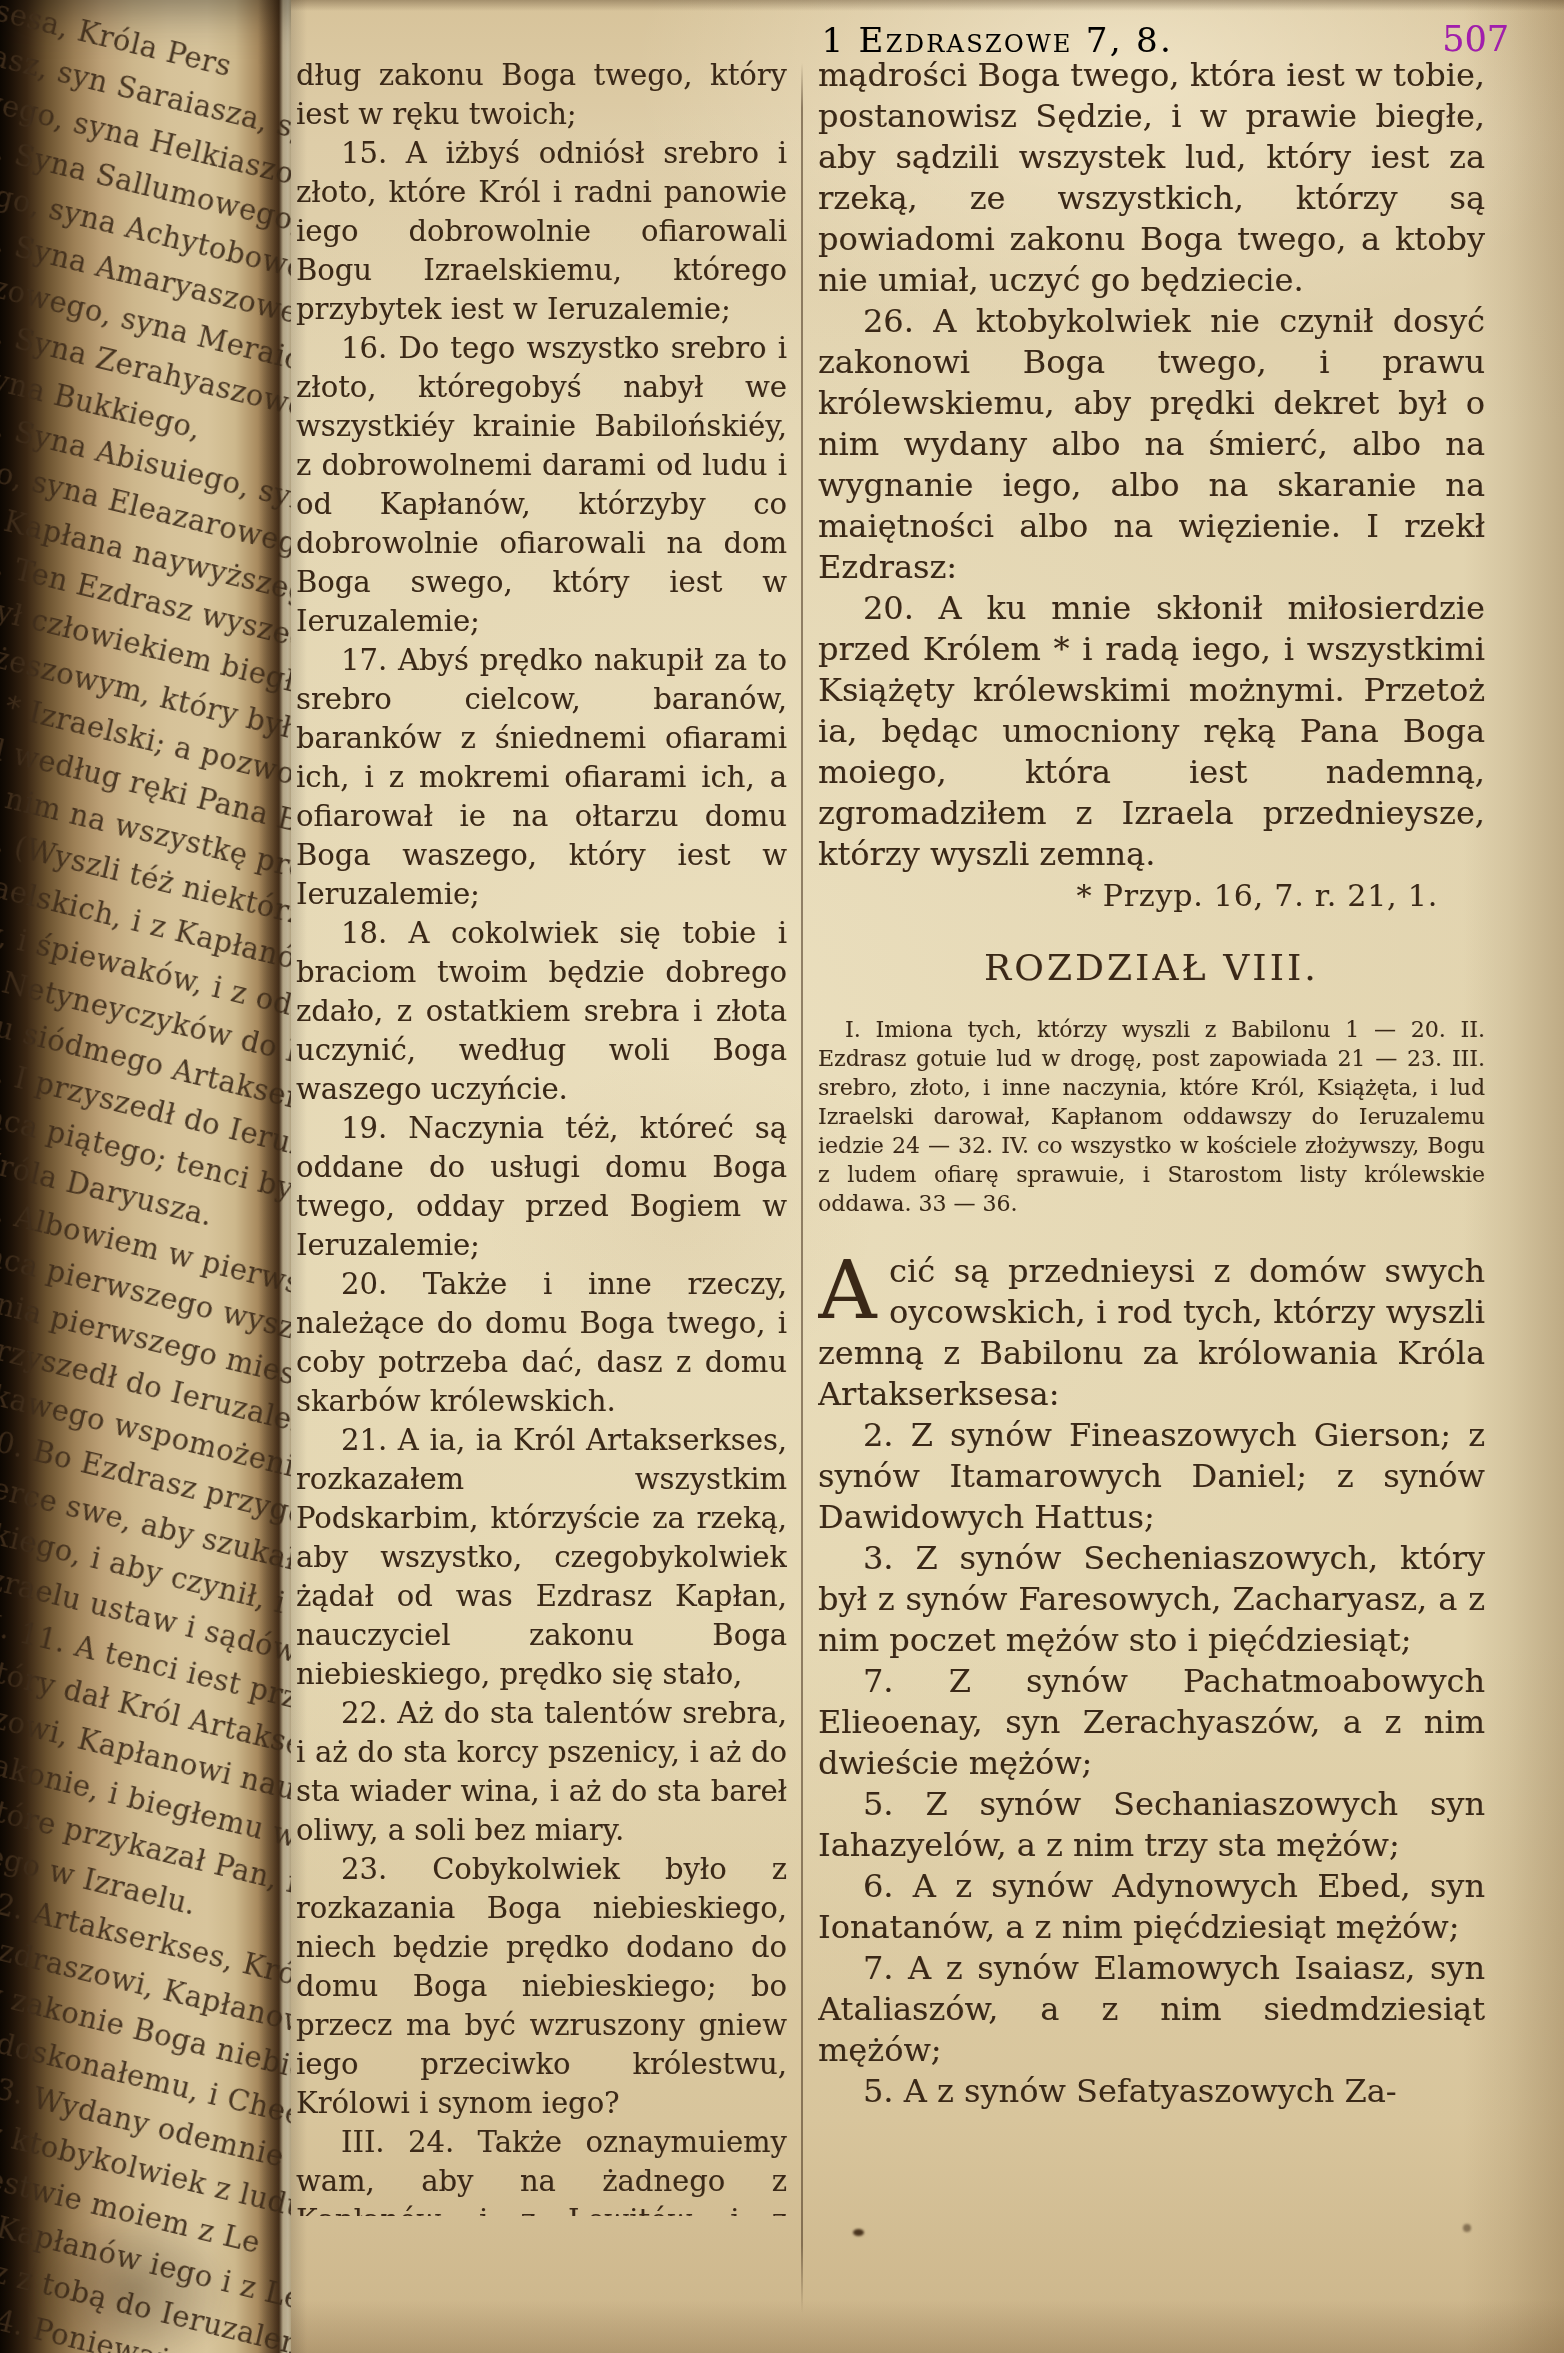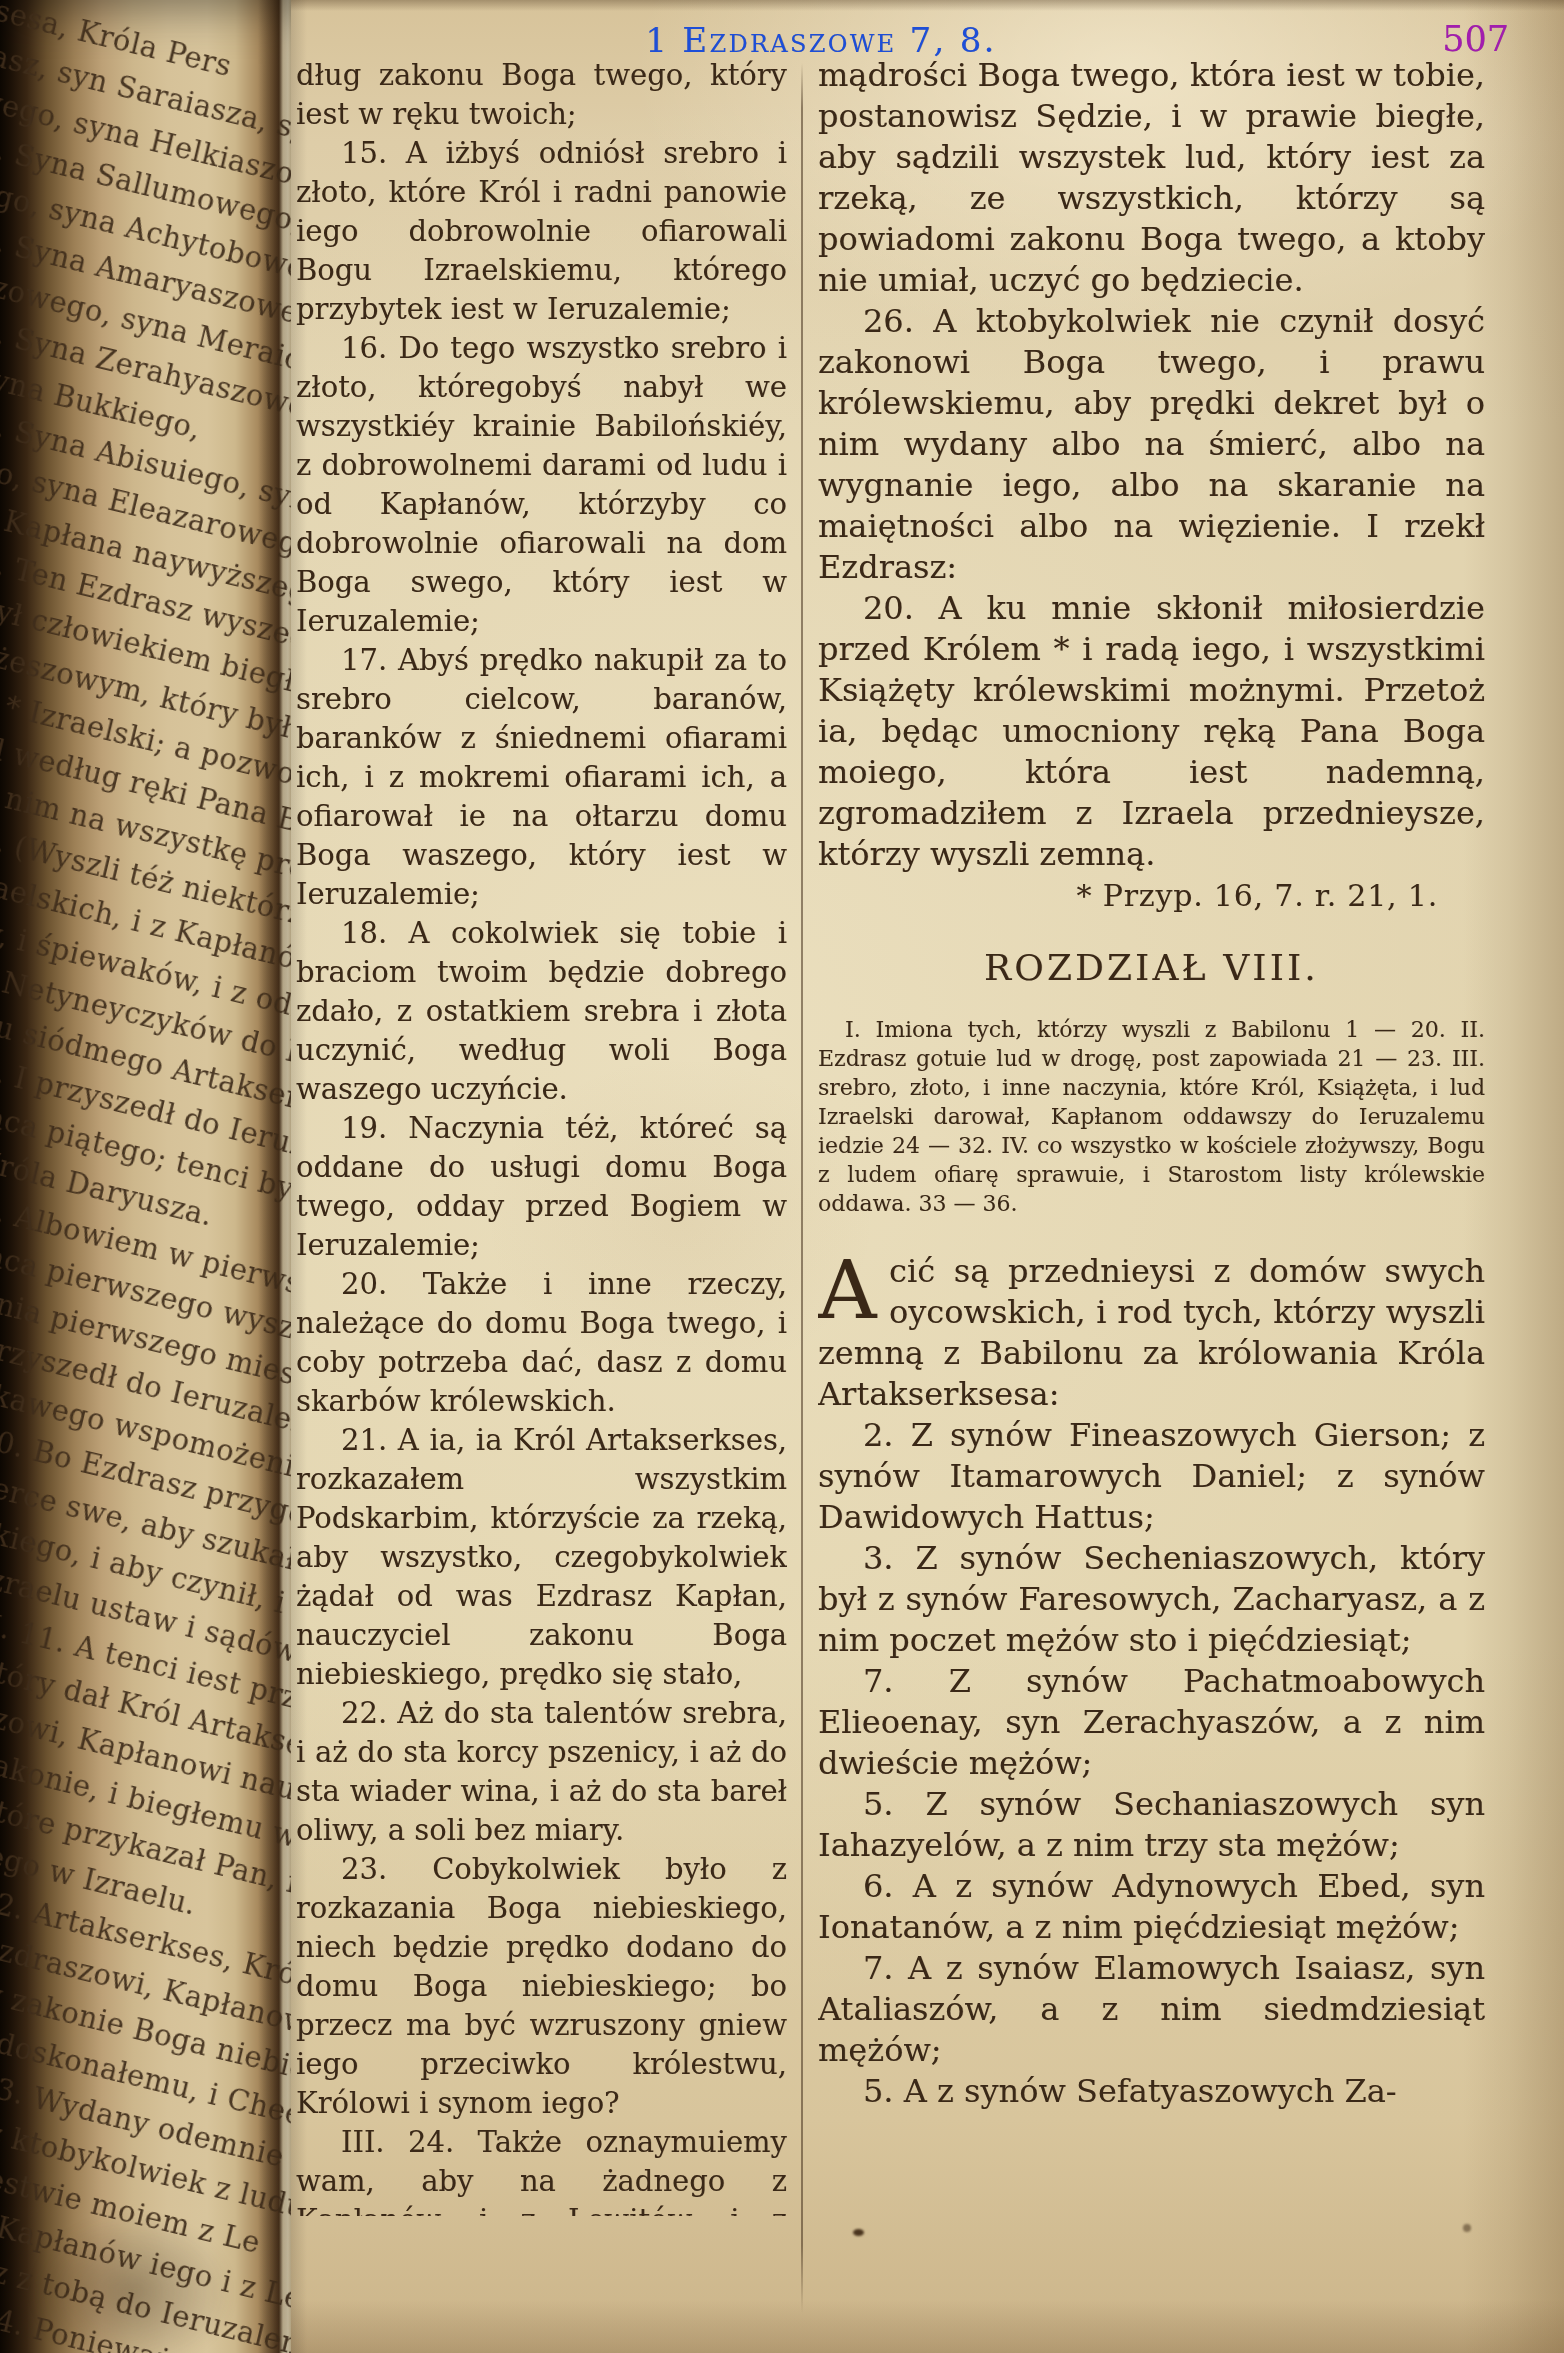--- a/index.html
+++ b/index.html
@@ -35,22 +35,22 @@
   .efrag{
     position:absolute;left:-22px;white-space:nowrap;
     font-size:29px;line-height:29px;color:#3f2d1b;opacity:.93;
     letter-spacing:0.4px;filter:blur(0.3px);
     transform:rotate(13.5deg);transform-origin:left center;
   }
   .gutter{position:absolute;left:258px;top:0;width:70px;height:100%;
     background:linear-gradient(90deg,transparent,rgba(46,30,14,.28) 30%,rgba(20,12,6,.18) 42%,transparent 70%);}
   
   .hdr-title{
-    position:absolute;left:469px;top:20.3px;width:704px;text-align:center;
-    font-size:34px;color:#1d4ed8;font-variant:small-caps;letter-spacing:2.3px;
+    position:absolute;left:469px;top:20.3px;width:704px;text-align:right;
+    font-size:34px;color:#000000;font-variant:small-caps;letter-spacing:2.3px;
     text-shadow:0.4px 0.4px 0 rgba(58,40,23,.3);
   }
   .hdr-page{
     position:absolute;right:56px;top:19px;font-size:35px;color:#a21caf;
     text-shadow:0.4px 0.4px 0 rgba(58,40,23,.3);
   }
   
   .divider{position:absolute;left:801px;top:63px;width:2.3px;height:2250px;
     background:linear-gradient(180deg,transparent,rgba(70,50,30,.55) 2%,rgba(70,50,30,.55) 97%,transparent);}
   .col{

